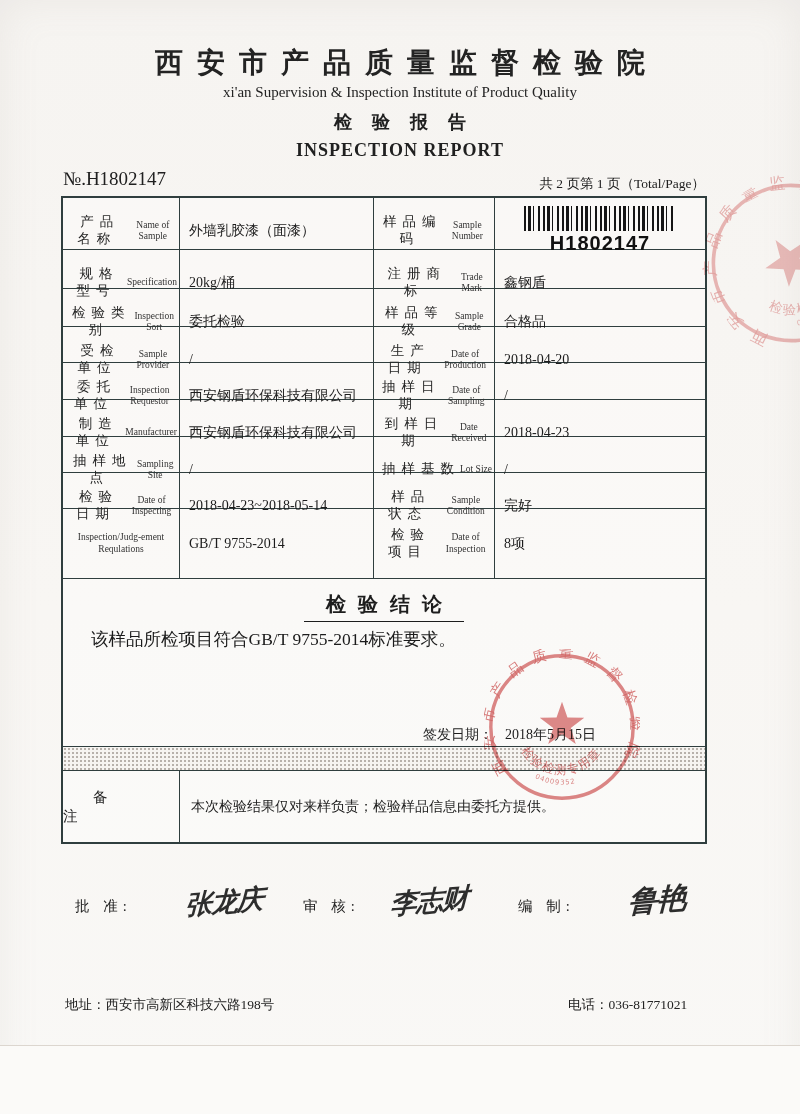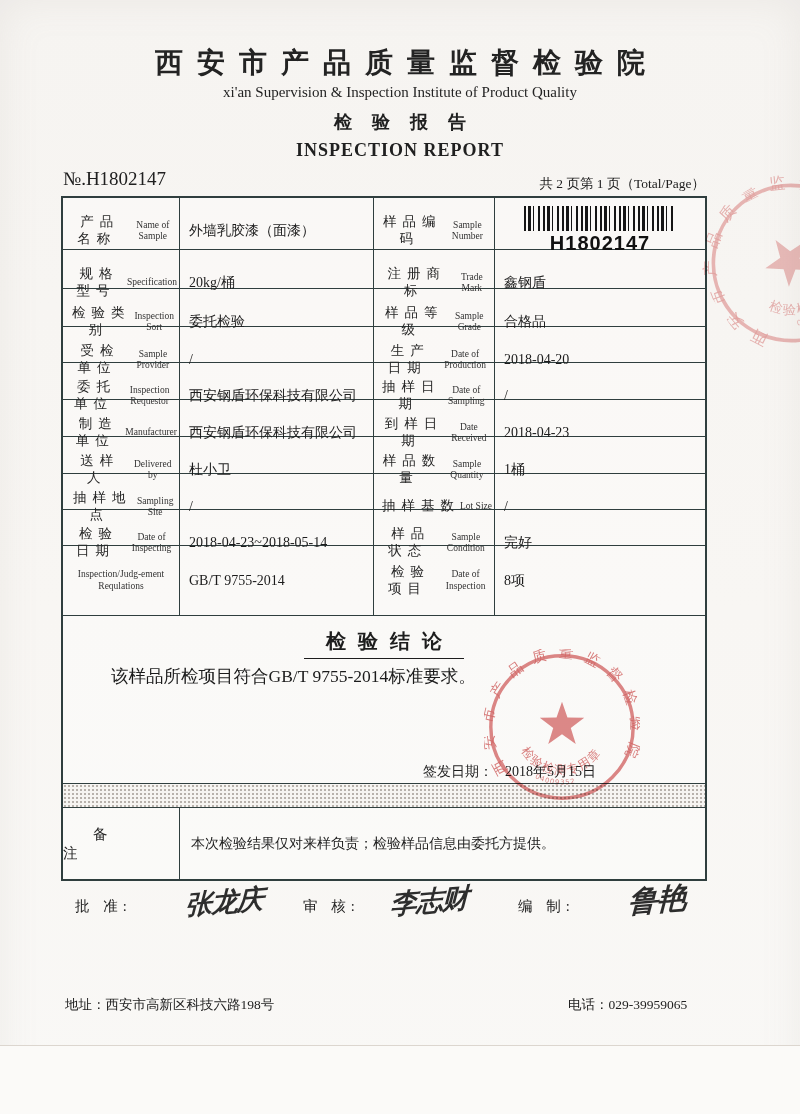--- a/index.html
+++ b/index.html
@@ -42,21 +42,21 @@
   .barcode{width:152px;height:25px;background:
     repeating-linear-gradient(90deg,#151515 0 2px,transparent 2px 4px,#151515 4px 7px,
       transparent 7px 9px,#151515 9px 10px,transparent 10px 14px,#151515 14px 16px,transparent 16px 19px);}
   .barcode-num{font-family:"Liberation Sans","DejaVu Sans",sans-serif;font-weight:bold;
     font-size:20px;color:#111;margin-top:1px;letter-spacing:1px;}
   
   .conclusion{position:relative;height:168px;border-bottom:1px solid #2f3e3e;box-sizing:border-box;}
   .conc-title-wrap{position:absolute;top:12px;left:0;width:100%;text-align:center;}
   .conc-title{display:inline-block;font-size:20px;font-weight:700;letter-spacing:12px;
     text-indent:12px;color:#1d1d1d;border-bottom:1.5px solid #1d1d1d;padding:0 10px 3px 10px;}
-  .conc-text{position:absolute;top:48px;left:48px;font-size:17.5px;color:#1b1b1b;text-align:center;}
+  .conc-text{position:absolute;top:48px;left:28px;font-size:17.5px;color:#1b1b1b;text-align:center;}
   .sign-date{position:absolute;top:147px;left:360px;font-size:14px;color:#1d1d1d;}
   .sign-date .v{margin-left:12px;margin-top:8px;}
   .dotted-band{height:24px;border-bottom:1px solid #2f3e3e;box-sizing:border-box;
     background-image:radial-gradient(circle,#b7b1ab 0.9px,transparent 1px);
     background-size:4px 4px;background-color:#f6f4f1;}
   .remarks-row{display:grid;grid-template-columns:117px 529px;height:71px;}
   .remarks-lbl{border-right:1px solid #2f3e3e;display:flex;align-items:center;justify-content:center;
     font-size:14.5px;letter-spacing:30px;text-indent:30px;color:#242424;}
   .remarks-val{display:flex;align-items:center;font-size:14px;padding-left:11px;color:#1c1c1c;}
   
@@ -161,32 +161,20 @@
         <span class="en">Manufacturer</span>
       </div>
       <div class="cell val mid">西安钢盾环保科技有限公司</div>
       <div class="cell lbl">
         <span class="cn">到样日期</span>
         <span class="en">Date Received</span>
       </div>
       <div class="cell val">2018-04-23</div>
     </div>
 
-    <div class="t-row" style="height:37px">
-      <div class="cell lbl">
-        <span class="cn">送样人</span>
-        <span class="en">Delivered by</span>
-      </div>
-      <div class="cell val mid">杜小卫</div>
-      <div class="cell lbl">
-        <span class="cn">样品数量</span>
-        <span class="en">Sample Quantity</span>
-      </div>
-      <div class="cell val">1桶</div>
-    </div>
 
     <div class="t-row" style="height:36px">
       <div class="cell lbl">
         <span class="cn">抽样地点</span>
         <span class="en">Sampling Site</span>
       </div>
       <div class="cell val mid">/</div>
       <div class="cell lbl">
         <span class="cn">抽样基数</span>
         <span class="en">Lot Size</span>
@@ -276,17 +264,17 @@
   </svg>
 
   <span class="sig-label" style="top:897px;left:75px">批 准:</span>
   <span class="sig-name" style="top:884px;left:185px">张龙庆</span>
   <span class="sig-label" style="top:897px;left:303px">审 核:</span>
   <span class="sig-name" style="top:883px;left:390px">李志财</span>
   <span class="sig-label" style="top:897px;left:518px">编 制:</span>
   <span class="sig-name" style="top:880px;left:628px;font-size:30px">鲁艳</span>
 
   <div class="footer-address">地址：西安市高新区科技六路198号</div>
-  <div class="footer-phone">电话：029-39959065</div>
+  <div class="footer-phone">电话：036-81771021</div>
 
   <div class="page-edge"></div>
   <div class="below-edge"></div>
 </div>
 
 </body></html>

